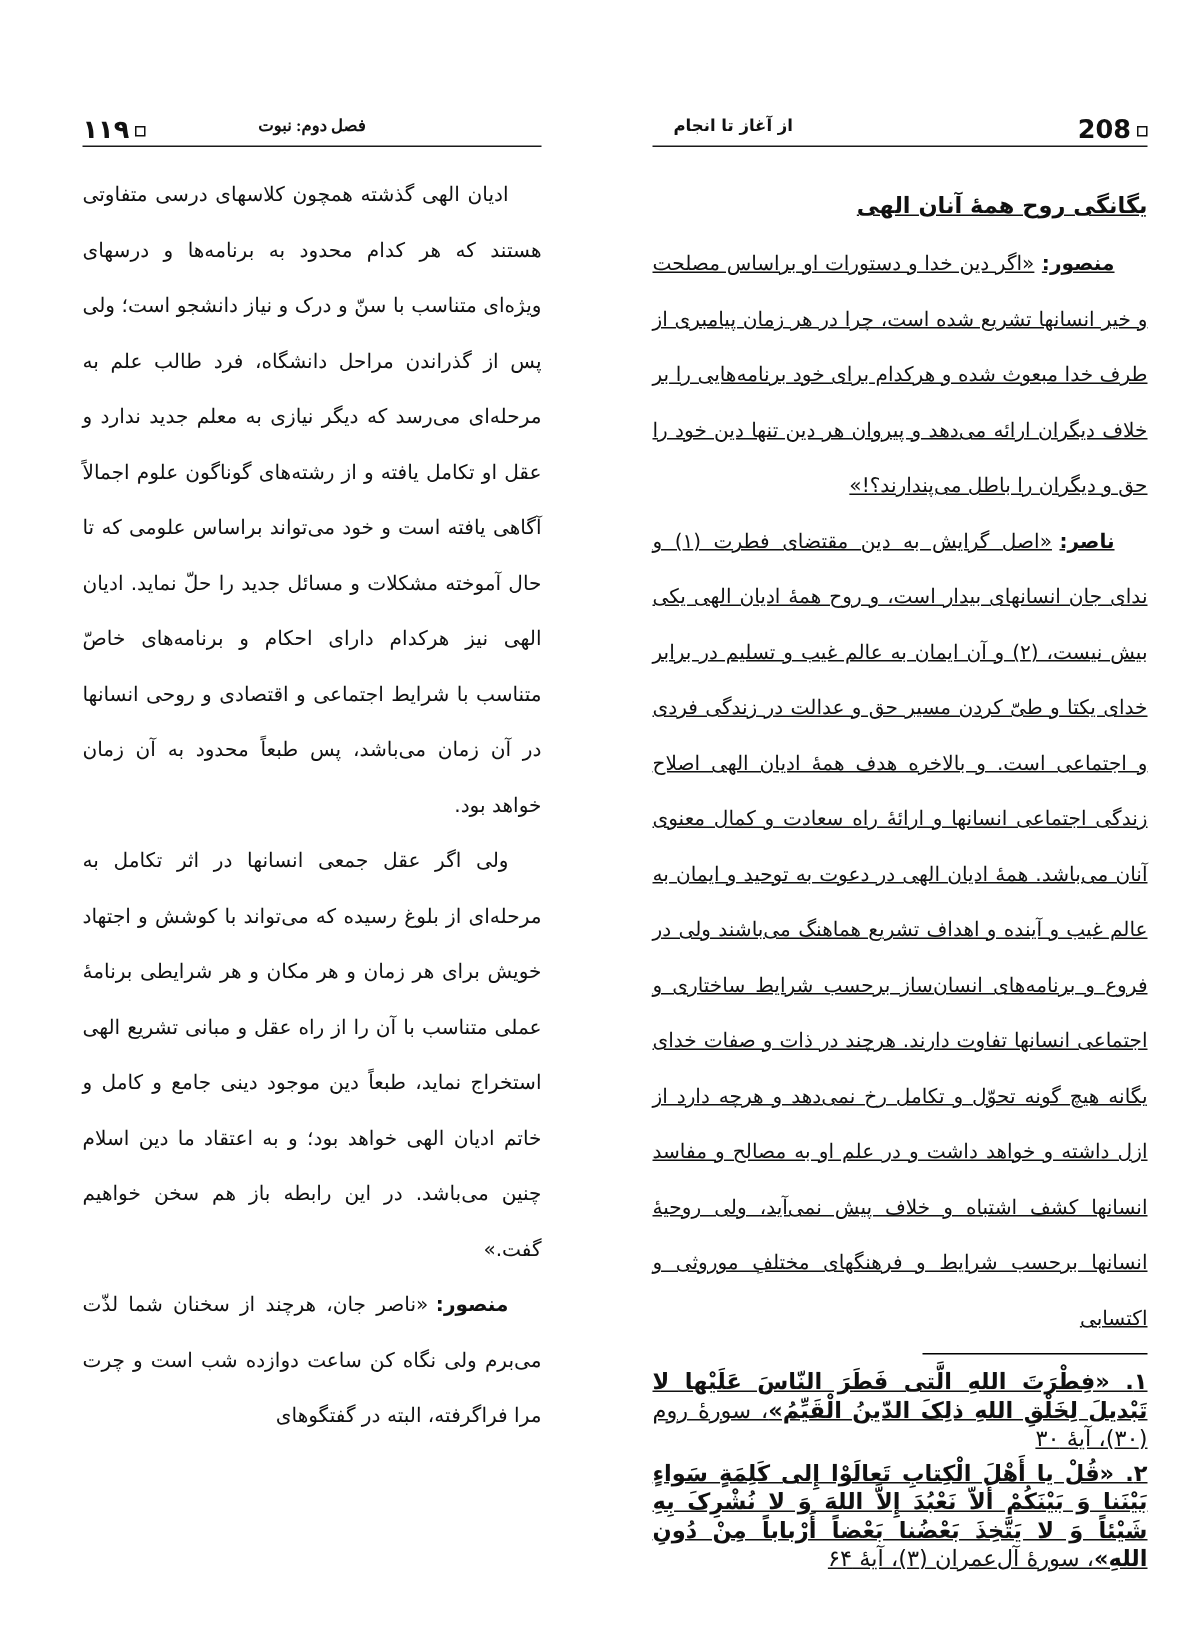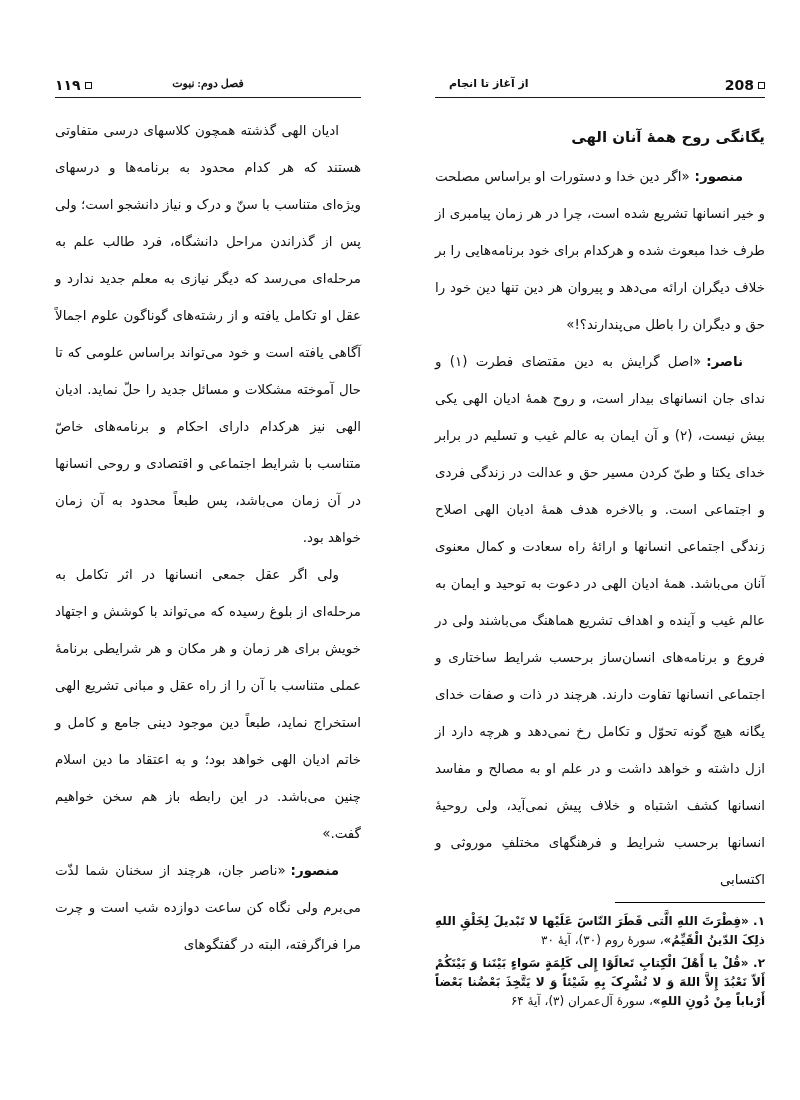--- a/index.html
+++ b/index.html
@@ -10,40 +10,40 @@
     color: #111;
   }
   .spread {
     position: relative;
     width: 800px; height: 1100px;
     background: #ffffff;
     overflow: hidden;
     direction: rtl;
   }
   .page-col { position: absolute; top: 76px; direction: rtl; }
-  .col-right { right: 35px; width: 330px; height: 912px; display: flex; flex-direction: column; }
+  .col-right { right: 35px; width: 330px; height: 912px; display: flex; flex-direction: column; text-decoration: underline; }
   .col-left  { left: 55px;  width: 306px; }
 
   
   .running-head {
     position: relative;
     height: 22px;
     border-bottom: 1.4px solid #1a1a1a;
     font-size: 11px;
     font-weight: bold;
     flex: 0 0 auto;
   }
   .head-title { position: absolute; top: 1px; white-space: nowrap; }
   .head-title-inner-right { left: 14px; }
   .head-title-center-left { left: 50%; transform: translateX(-50%); font-family: Liberation Serif, serif; }
   .pagenum {
     position: absolute; top: 1px;
     direction: ltr;
     display: inline-flex; align-items: center; gap: 4px;
-    font-size: 14px; font-weight: bold;
+    font-size: 17px; font-weight: bold;
   }
   .pagenum-outer-right { right: 0; }
   .pagenum-outer-left  { left: 0; }
   .folio-box {
     display: inline-block;
     width: 7px; height: 7px;
     border: 1.4px solid #111;
     background: #fff;
   }
 
@@ -66,21 +66,21 @@
   .speaker { margin-left: 5px; }
 
   
   .footnotes { margin-top: auto; flex: 0 0 auto; padding-top: 4px; }
   .footnote-rule {
     width: 150px;
     border-top: 1.2px solid #000;
     margin-bottom: 9px;
   }
   .footnote {
-    font-size: 12px;
+    font-size: 15px;
     line-height: 19px;
     text-align: justify;
     margin-bottom: 4px;
   }
   .fn-verse { font-weight: bold; }
 </style>
 </head>
 <body>
 
 <div class="spread">

